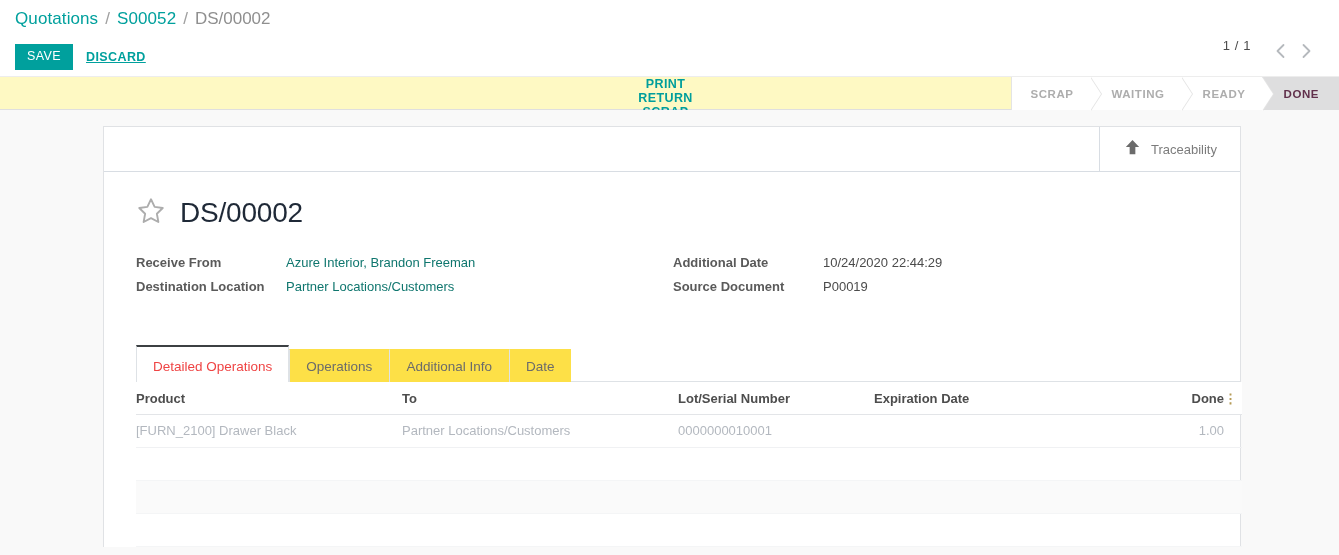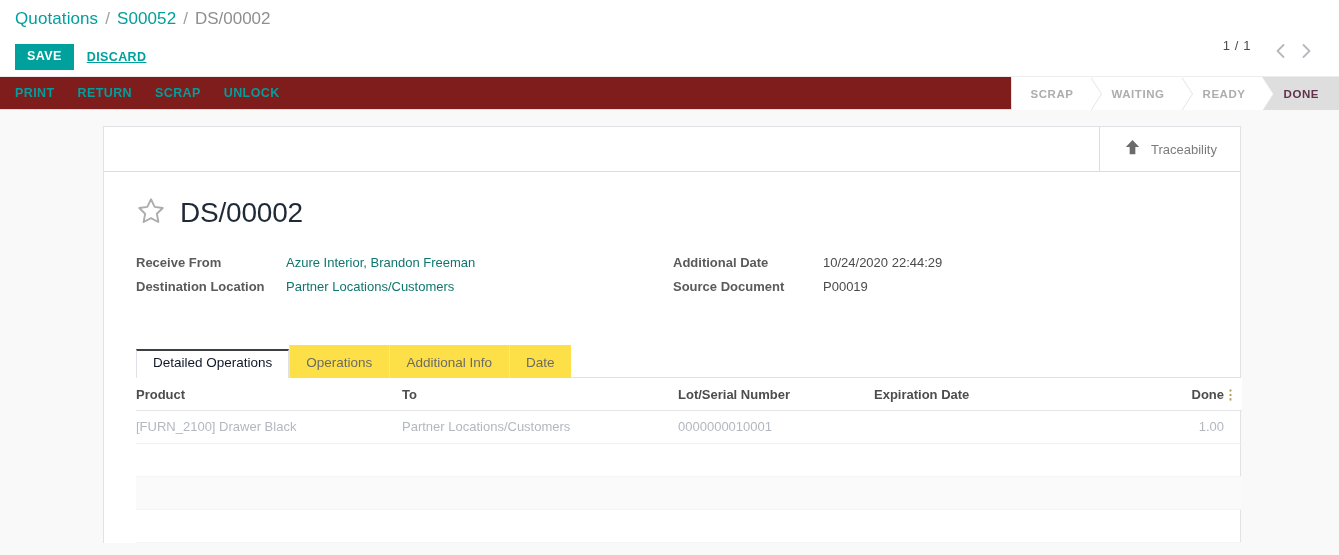--- a/index.html
+++ b/index.html
@@ -45,21 +45,21 @@
     background: #ffffff;
     display: flex;
     align-items: center;
     padding-left: 15px;
     position: relative;
   }
   .btn-save {
     background: #00a09d;
     color: #ffffff;
     font-size: 12.5px;
-    font-weight: bold;
+    font-weight: normal;
     letter-spacing: .4px;
     padding: 6px 12px 7px;
     border: none;
     cursor: pointer;
     line-height: 1;
   }
   .btn-discard {
     color: #00a09d;
     font-size: 12.5px;
     font-weight: bold;
@@ -87,27 +87,28 @@
     width: 26px; height: 26px;
     display: flex; align-items: center; justify-content: center;
     color: #b5b9bd;
     cursor: pointer;
   }
   .pager-btn svg { display: block; }
 
   
   .sb-row {
     height: 34px;
-    background: #7f1d1d;
+    background: #fef9c3;
     border-top: 1px solid #ededed;
     border-bottom: 1px solid #dfdfdf;
     display: flex;
     align-items: center;
     padding-left: 15px;
     position: relative;
+    flex-direction: column;
   }
   .sb-action {
     color: #009e9c;
     font-size: 12.5px;
     font-weight: bold;
     letter-spacing: .4px;
     margin-right: 23px;
     cursor: pointer;
   }
   .statusbar {
@@ -261,25 +262,25 @@
     padding: 9px 16px 8px;
     background: #fde047;
     border: 1px solid transparent;
     border-bottom: none;
     margin-bottom: -1px;
     cursor: pointer;
     white-space: nowrap;
   }
   .tab + .tab { border-left-color: #dee2e6; }
   .tab.active {
-    color: #0f172a;
+    color: #ef4444;
     border-color: #dee2e6;
     border-top: 2px solid #3c4043;
     background: #ffffff;
-    padding-top: 4px;
+    padding-top: 12px;
   }
 
   
   .tbl { width: 1106px; margin-left: -32px; padding-left: 0; }
   table { border-collapse: collapse; width: 1106px; margin-left: 32px; table-layout: fixed; }
   thead th {
     font-size: 13px;
     font-weight: bold;
     color: #4d4d4d;
     text-align: left;

